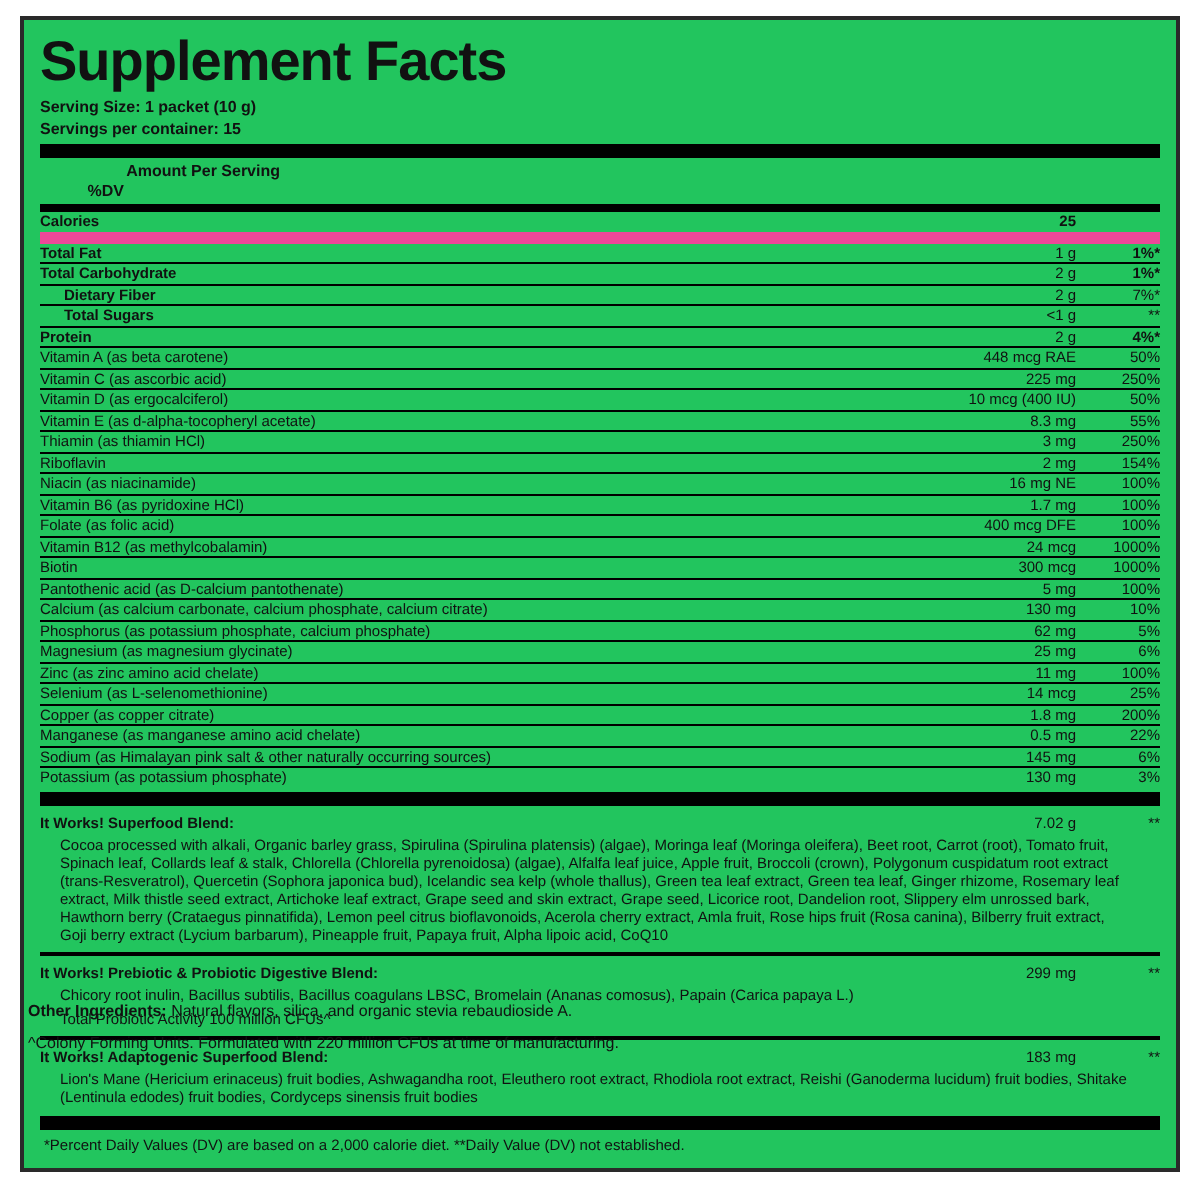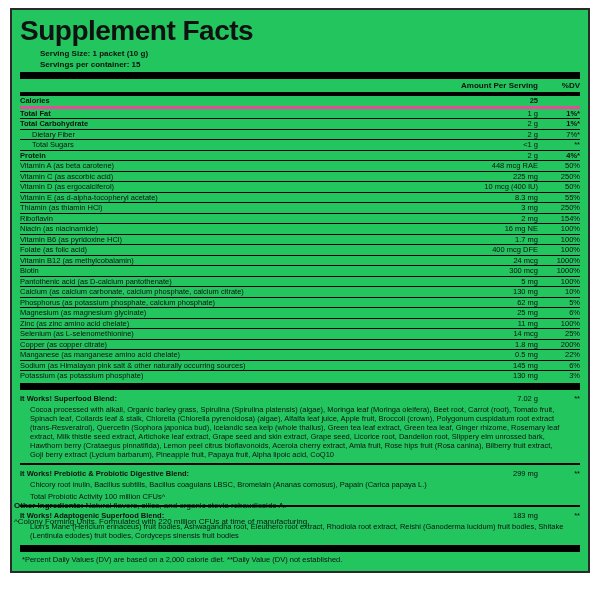--- a/index.html
+++ b/index.html
@@ -23,46 +23,46 @@
     font-size: 28px;
     font-weight: bold;
     letter-spacing: -0.5px;
     line-height: 31px;
     margin: 1px 0 2px 0;
   }
   .serving {
     font-size: 8px;
     font-weight: bold;
     line-height: 11px;
-    margin-left: 20px;
   }
   .bar { background: #000; }
   .bar7 { height: 7px; margin: 2px 0 0 0; }
   .bar4 { height: 4px; }
   .colhead {
     display: flex;
     align-items: baseline;
     font-size: 8px;
     font-weight: bold;
     line-height: 10px;
     padding: 2px 0 1px 0;
+    flex-direction: column;
   }
   .name { flex: 1; }
   .amt { width: 120px; text-align: right; white-space: nowrap; }
   .dv  { width: 42px; text-align: right; white-space: nowrap; }
   .row {
     display: flex;
     align-items: baseline;
     font-size: 7.5px;
     line-height: 9.5px;
     border-bottom: 1px solid #000;
   }
   .row.bold .name, .row.bold .dv { font-weight: bold; }
-  .row.indent .name { padding-left: 12px; }
-  .calories-row { border-bottom: 3px solid #ec4899; }
+  .row.indent .name { padding-left: 12px; font-weight: bold; }
+  .calories-row { border-bottom: 6px solid #ec4899; }
   .calories-row .name, .calories-row .amt { font-weight: bold; }
   #nutrient-rows .row:last-child { border-bottom: none; }
   .blend { padding-top: 4px; }
   .blend-head {
     display: flex;
     align-items: baseline;
     font-size: 7.5px;
     line-height: 10px;
   }
   .blend-title { font-weight: bold; }

